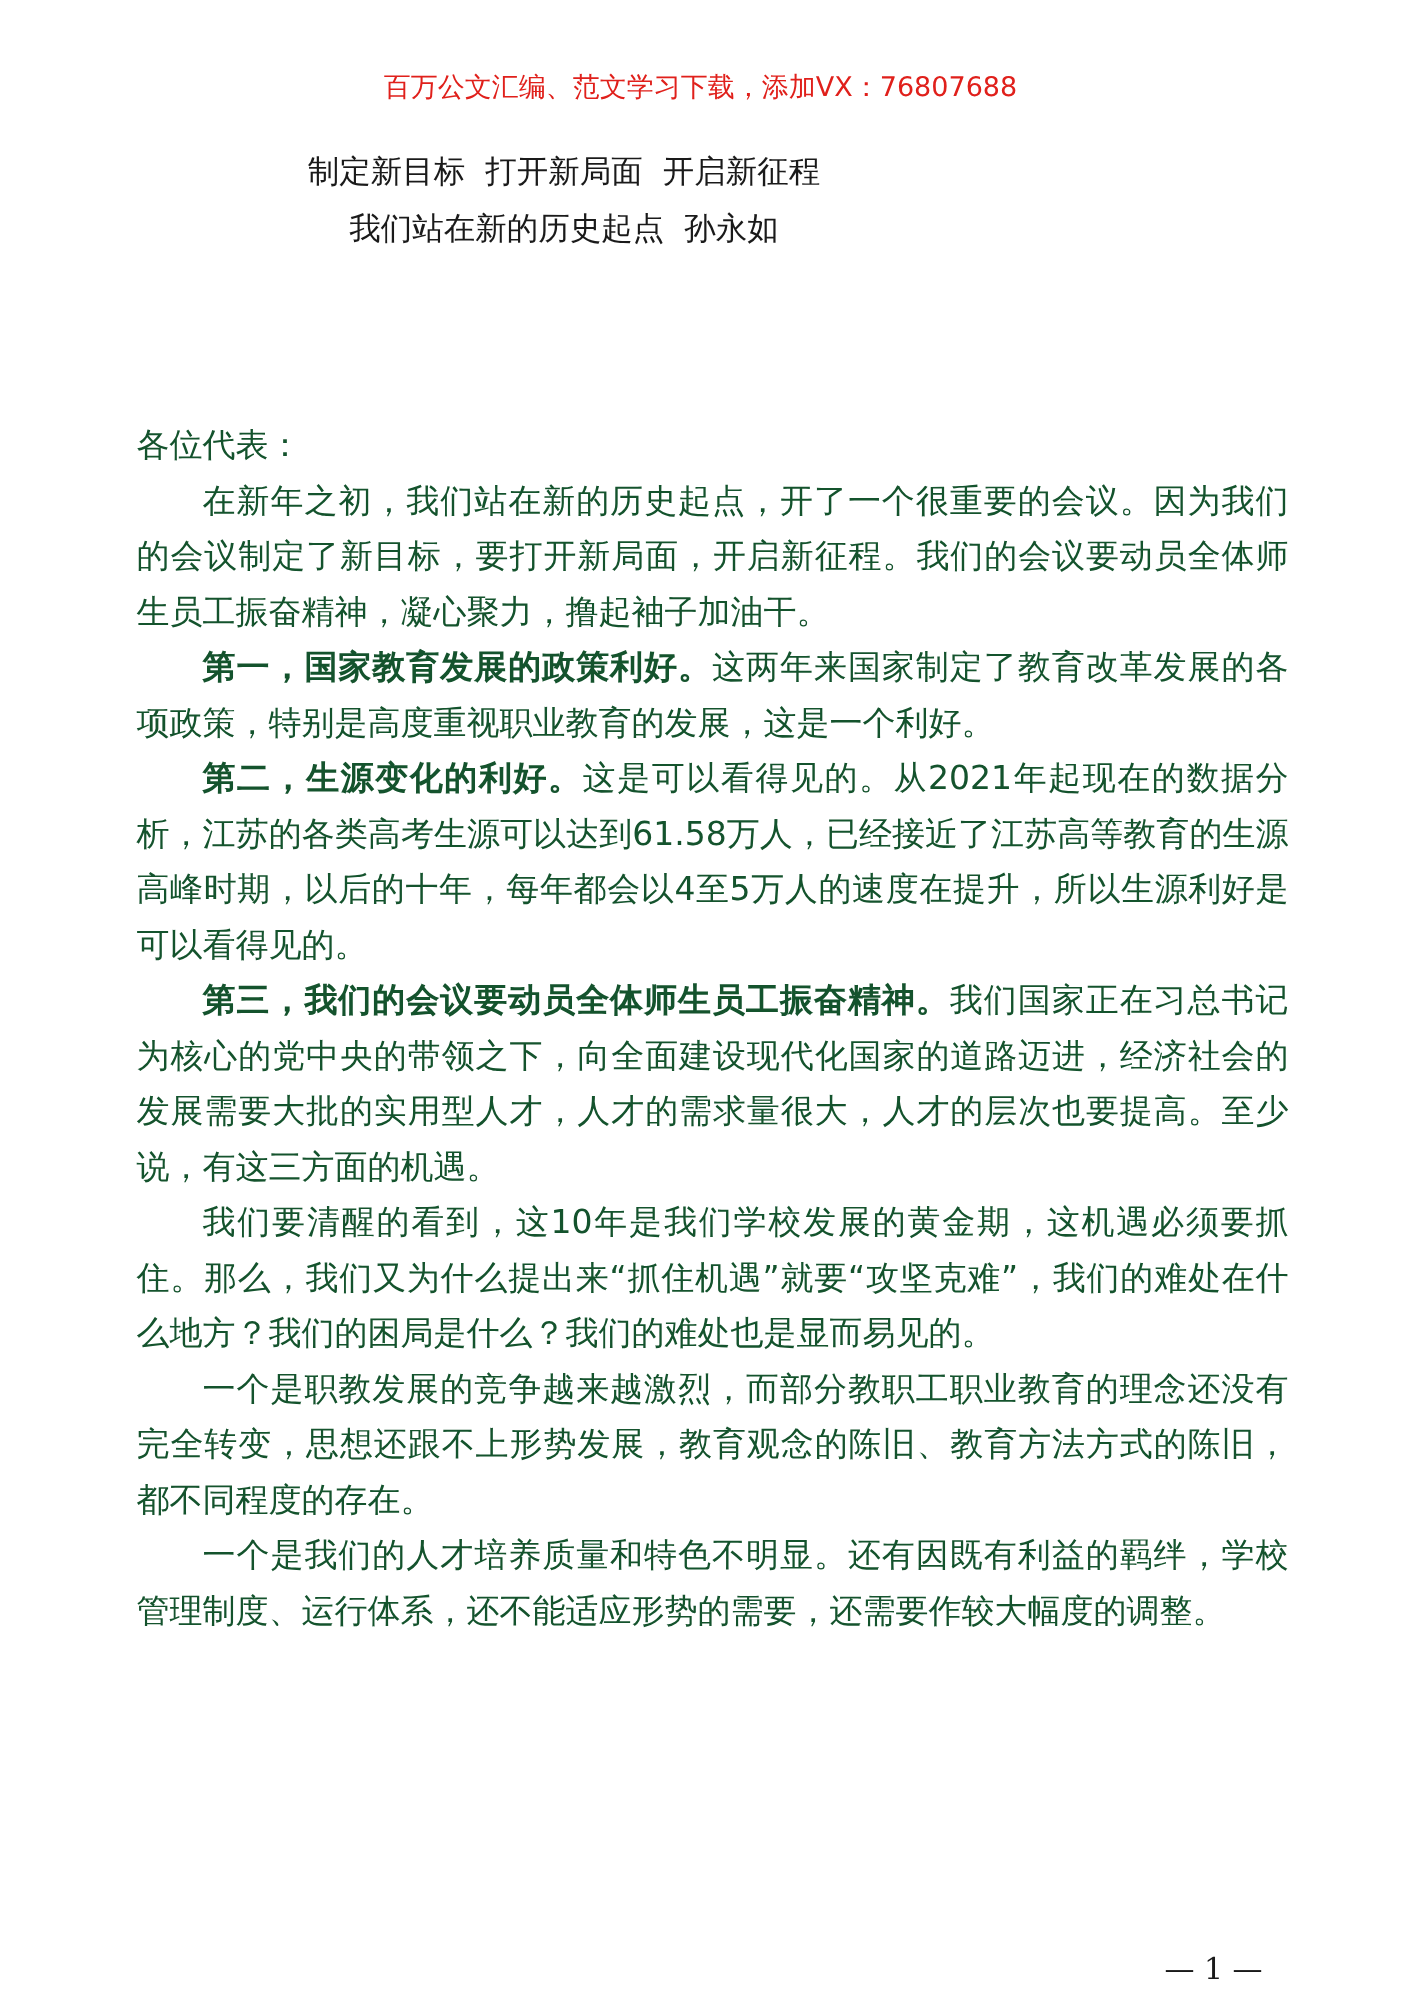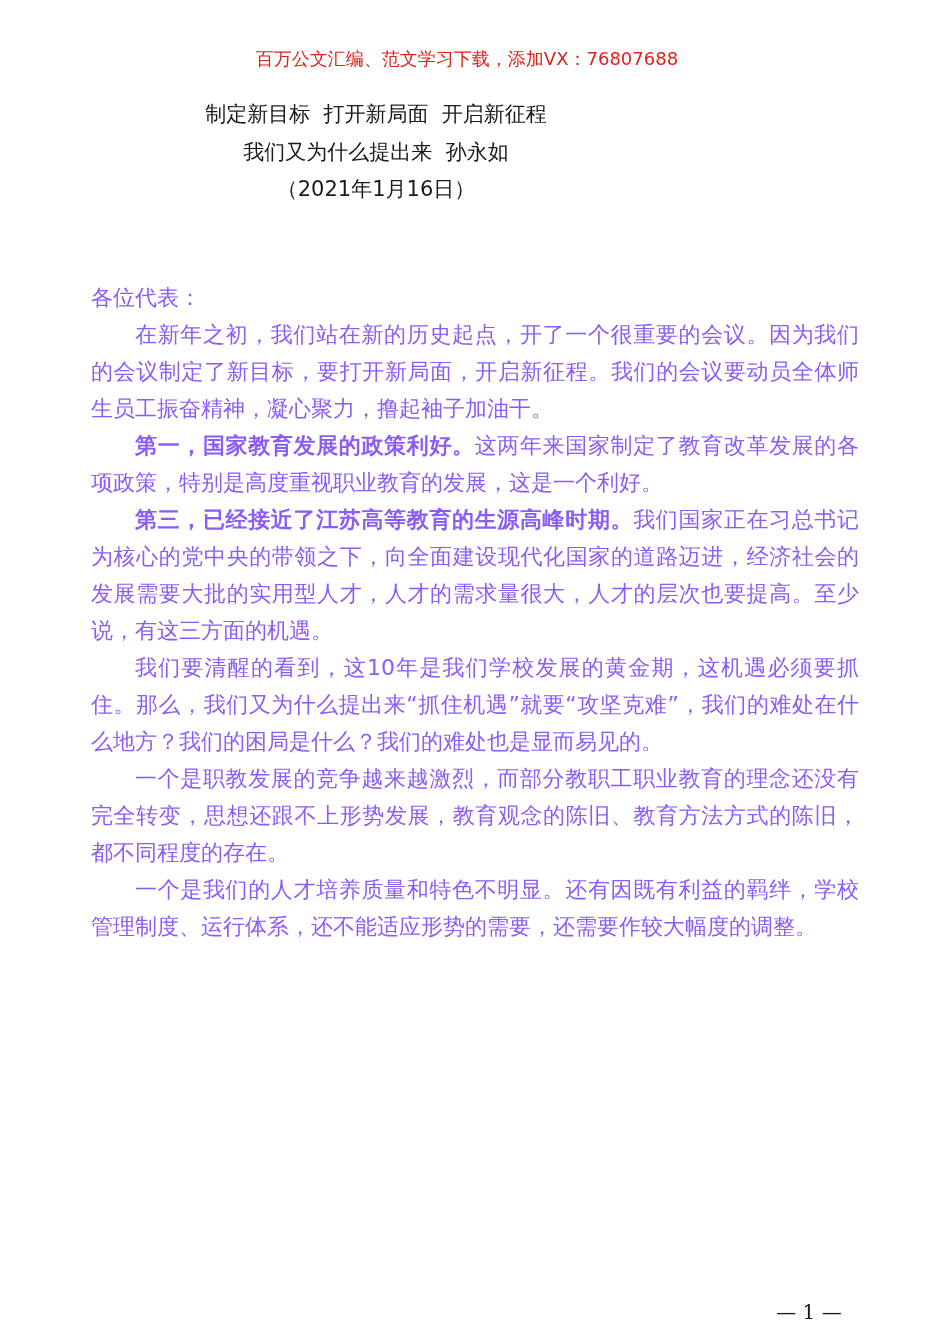--- a/index.html
+++ b/index.html
@@ -40,21 +40,21 @@
       display: block;
       white-space: pre;
     }
     .body-block {
       position: absolute;
       top: 279px;
       left: 91px;
       width: 768px;
       font-size: 22px;
       line-height: 37px;
-      color: #8b5cf6;
+      color: #14532d;
       text-align: justify;
       text-justify: inter-character;
     }
     .salutation {
       display: block;
       margin: 0;
     }
     .para {
       display: block;
       margin: 0;
@@ -77,34 +77,34 @@
       white-space: pre;
     }
   </style>
 </head>
 <body>
 
 <div class="watermark">百万公文汇编、范文学习下载，添加VX：76807688</div>
 
 <div class="title-block">
   <span class="title-line">制定新目标  打开新局面  开启新征程</span>
-  <span class="title-line">我们又为什么提出来  孙永如</span>
-  <span class="title-line">（2021年1月16日）</span>
+  <span class="title-line">我们站在新的历史起点  孙永如</span>
 </div>
 
 <div class="body-block">
   <p class="salutation">各位代表：</p>
 
   <p class="para"><span>在新年之初，我们站在新的历史起点，开了一个很重要的会议。因为我们的会议制定了新目标，要打开新局面，开启新征程。我们的会议要动员全体师生员工振奋精神，凝心聚力，撸起袖子加油干。</span></p>
 
 
   <p class="para"><span class="bold">第一，国家教育发展的政策利好。</span><span>这两年来国家制定了教育改革发展的各项政策，特别是高度重视职业教育的发展，这是一个利好。</span></p>
 
+  <p class="para"><span class="bold">第二，生源变化的利好。</span><span>这是可以看得见的。从2021年起现在的数据分析，江苏的各类高考生源可以达到61.58万人，已经接近了江苏高等教育的生源高峰时期，以后的十年，每年都会以4至5万人的速度在提升，所以生源利好是可以看得见的。</span></p>
 
-  <p class="para"><span class="bold">第三，已经接近了江苏高等教育的生源高峰时期。</span><span>我们国家正在习总书记为核心的党中央的带领之下，向全面建设现代化国家的道路迈进，经济社会的发展需要大批的实用型人才，人才的需求量很大，人才的层次也要提高。至少说，有这三方面的机遇。</span></p>
+  <p class="para"><span class="bold">第三，我们的会议要动员全体师生员工振奋精神。</span><span>我们国家正在习总书记为核心的党中央的带领之下，向全面建设现代化国家的道路迈进，经济社会的发展需要大批的实用型人才，人才的需求量很大，人才的层次也要提高。至少说，有这三方面的机遇。</span></p>
 
   <p class="para"><span>我们要清醒的看到，这10年是我们学校发展的黄金期，这机遇必须要抓住。那么，我们又为什么提出来“抓住机遇”就要“攻坚克难”，我们的难处在什么地方？我们的困局是什么？我们的难处也是显而易见的。</span></p>
 
   <p class="para"><span>一个是职教发展的竞争越来越激烈，而部分教职工职业教育的理念还没有完全转变，思想还跟不上形势发展，教育观念的陈旧、教育方法方式的陈旧，都不同程度的存在。</span></p>
 
   <p class="para"><span>一个是我们的人才培养质量和特色不明显。还有因既有利益的羁绊，学校管理制度、运行体系，还不能适应形势的需要，还需要作较大幅度的调整。</span></p>
 </div>
 
 <div class="page-number">— 1 —</div>
 

